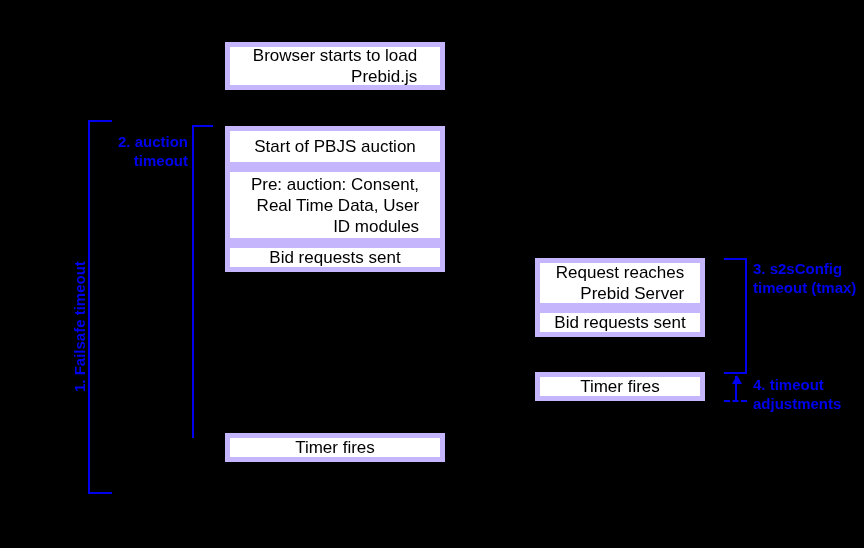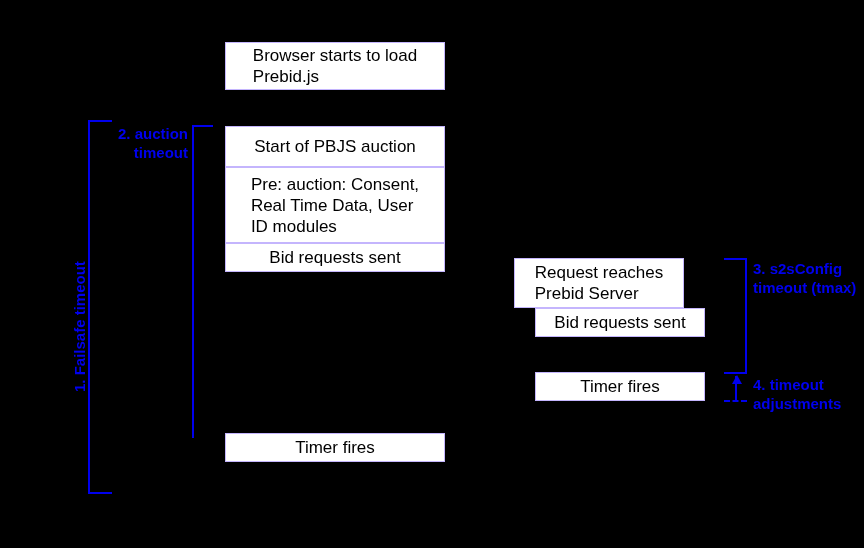--- a/index.html
+++ b/index.html
@@ -12,42 +12,42 @@
     width: 864px;
     height: 548px;
     background: #000000;
     overflow: hidden;
     font-family: "Liberation Sans", sans-serif;
   }
   .box {
     position: absolute;
     background: #ffffff;
     color: #000000;
-    border: 1px solid #c4b5fd;
+    border: 5px solid #c4b5fd;
     box-sizing: border-box;
     display: flex;
     align-items: center;
     justify-content: center;
-    text-align: left;
+    text-align: right;
     font-size: 17px;
     line-height: 21px;
     font-family: "Liberation Sans", sans-serif;
     white-space: pre-line;
     padding: 0 4px;
   }
   .annot {
     position: absolute;
     color: #0000ee;
     font-size: 15px;
     line-height: 19px;
     font-weight: bold;
     font-family: "Liberation Sans", sans-serif;
     white-space: pre-line;
   }
-  .annot.right-align { text-align: right; }
+  .annot.right-align { text-align: right; margin-top: 8px; }
   .annot.left-align { text-align: left; }
   .annot.vertical {
     transform-origin: 0 0;
     transform: rotate(-90deg);
     white-space: nowrap;
   }
   .rule-v {
     position: absolute;
     width: 0;
     border-left: 2px solid #0000ee;
@@ -90,21 +90,21 @@
   <div class="box" style="left:225px; top:167px; width:220px; height:76px;">Pre: auction: Consent,
 Real Time Data, User
 ID modules</div>
 
   <div class="box" style="left:225px; top:243px; width:220px; height:29px;">Bid requests sent</div>
 
 
   <div class="box" style="left:225px; top:433px; width:220px; height:29px;">Timer fires</div>
 
 
-  <div class="box" style="left:514px; top:258px; width:170px; height:50px;">Request reaches
+  <div class="box" style="left:535px; top:258px; width:170px; height:50px;">Request reaches
 Prebid Server</div>
 
   <div class="box" style="left:535px; top:308px; width:170px; height:29px;">Bid requests sent</div>
 
   <div class="box" style="left:535px; top:372px; width:170px; height:29px;">Timer fires</div>
 
   <div class="rule-v" style="left:88px; top:120px; height:374px;"></div>
   <div class="rule-h" style="left:88px; top:120px; width:24px;"></div>
   <div class="rule-h" style="left:88px; top:492px; width:24px;"></div>
   <div class="annot vertical" style="left:70px; top:392px;">1. Failsafe timeout</div>

